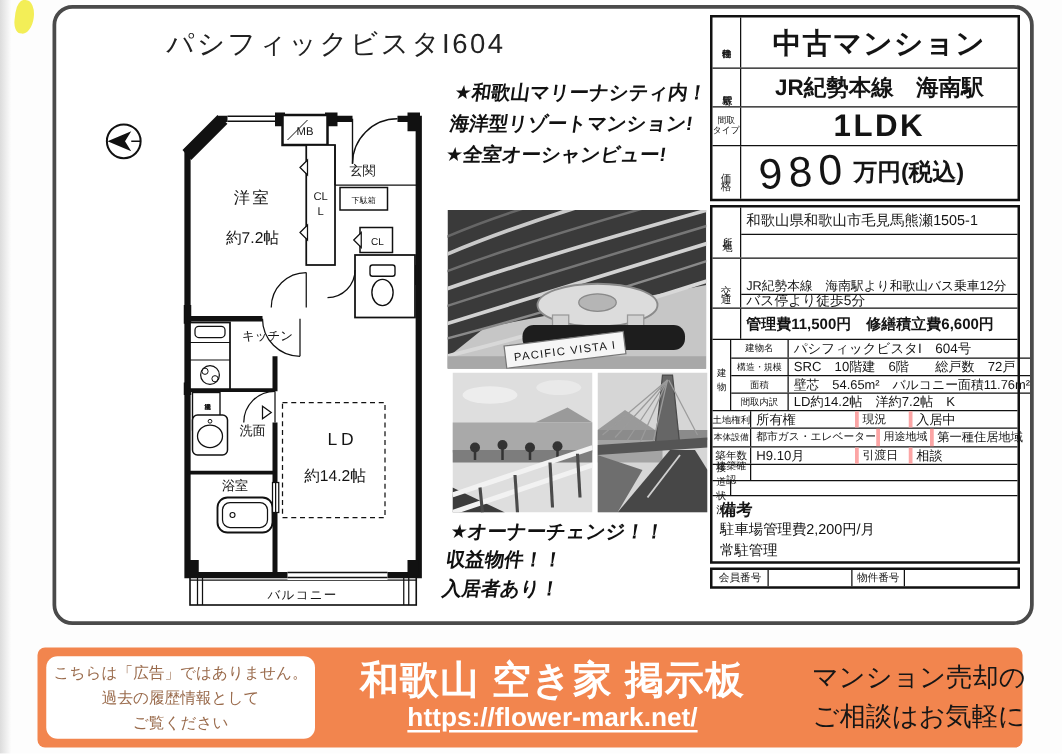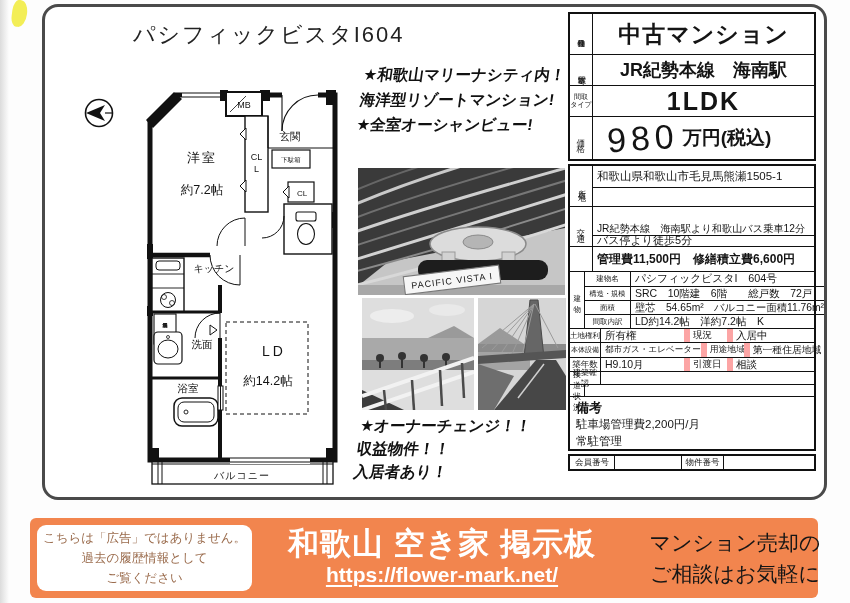--- a/index.html
+++ b/index.html
@@ -30,21 +30,21 @@
   .spec{position:absolute;left:568px;top:12px;width:248px;}
   .box{border:2px solid #111;background:#fff;box-sizing:border-box;}
   .fr{display:flex;align-items:stretch;box-sizing:border-box;}
   .bt{border-top:1px solid #111;}
   .lab{display:flex;align-items:center;justify-content:center;border-right:1px solid #111;
        box-sizing:border-box;flex:none;text-align:center;}
   .vlab{writing-mode:vertical-rl;text-orientation:upright;line-height:1;}
   .val{display:flex;align-items:center;flex:1 1 auto;padding-left:4px;box-sizing:border-box;
        white-space:nowrap;overflow:hidden;}
   .cen{justify-content:center;padding-left:0;}
-  .cell{border-left:6px solid #fca5a5;display:flex;align-items:center;padding-left:3px;
+  .cell{border-left:3px solid #fca5a5;display:flex;align-items:center;padding-left:3px;
        box-sizing:border-box;white-space:nowrap;overflow:hidden;flex:none;font-family:Liberation Serif, serif;}
   .price-n{display:inline-block;font-size:34px;letter-spacing:5px;transform:rotate(-4deg);
        margin:0 4px 0 10px;}
   .price-u{font-size:19px;font-weight:700;}
 
   
   .banner{position:absolute;left:30px;top:518px;width:788px;height:80px;background:#F2854E;
        border-radius:6px;}
   .notice{position:absolute;left:7px;top:7px;width:215px;height:66px;background:#fff;
        border-radius:9px;color:#9a6b4c;font-size:12.5px;text-align:center;line-height:20px;

